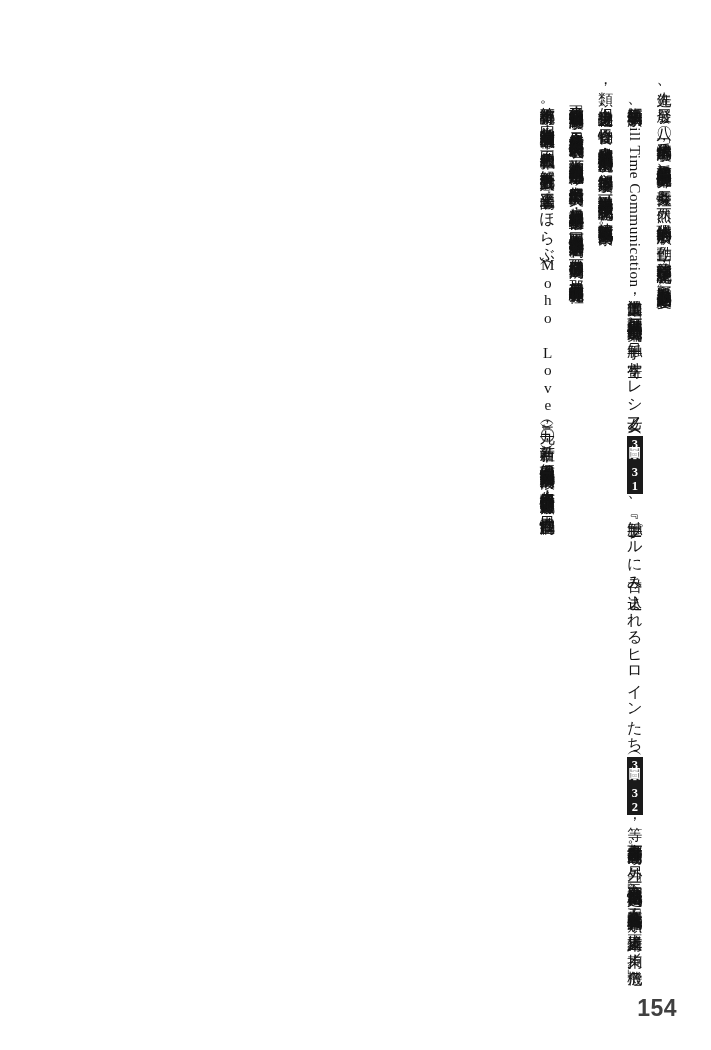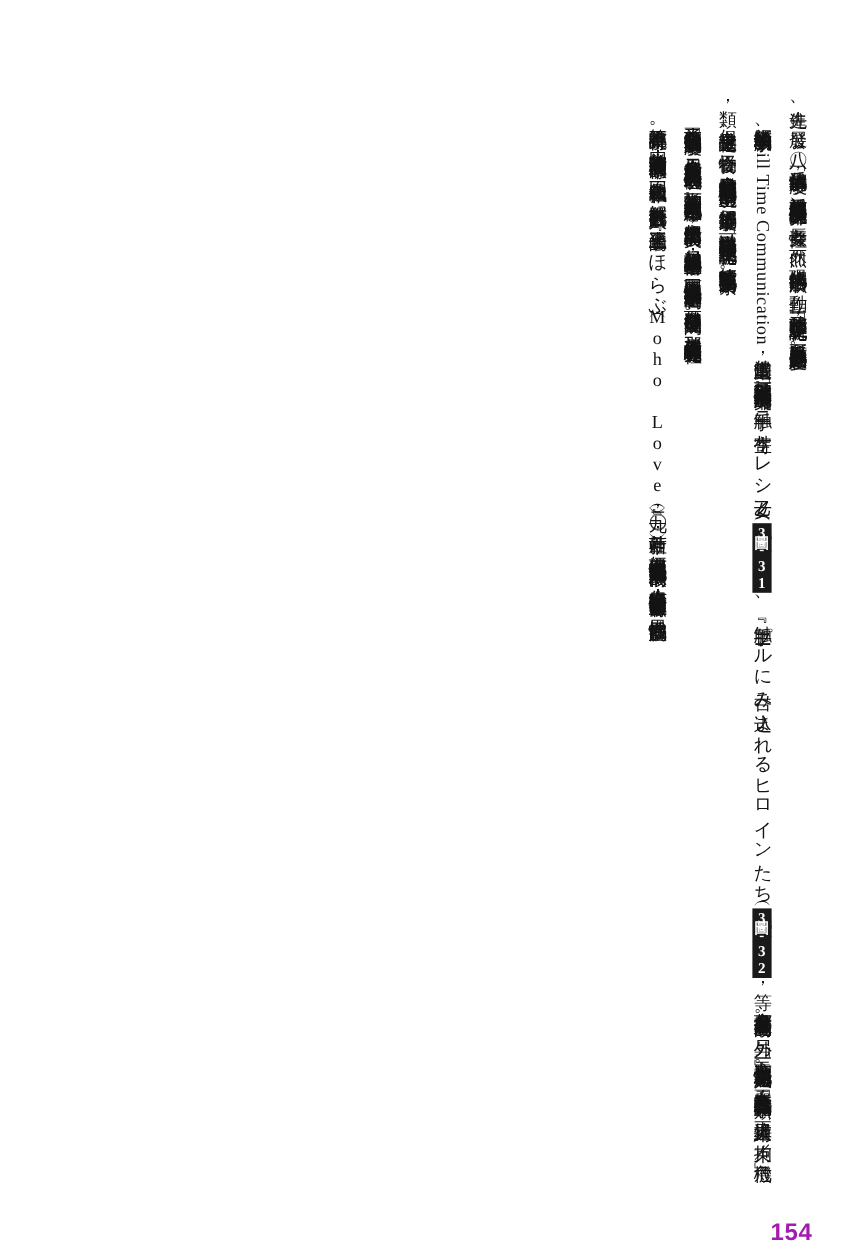--- a/index.html
+++ b/index.html
@@ -60,25 +60,25 @@
     background: #1a1a1a;
     color: #ffffff;
     padding: 1px 1px;
     font-size: 12.5px;
     letter-spacing: 0;
     line-height: 1.1;
   }
   .folio {
     position: absolute;
     right: 34px;
-    bottom: 11px;
+    bottom: 28px;
     font-family: "Liberation Sans", sans-serif;
     font-weight: bold;
-    font-size: 20px;
-    color: #a21caf;
+    font-size: 23px;
+    color: #404040;
     letter-spacing: 0.5px;
   }
 </style>
 </head>
 <body>
 
 <div class="page">
 
   <div class="text-block">
 

